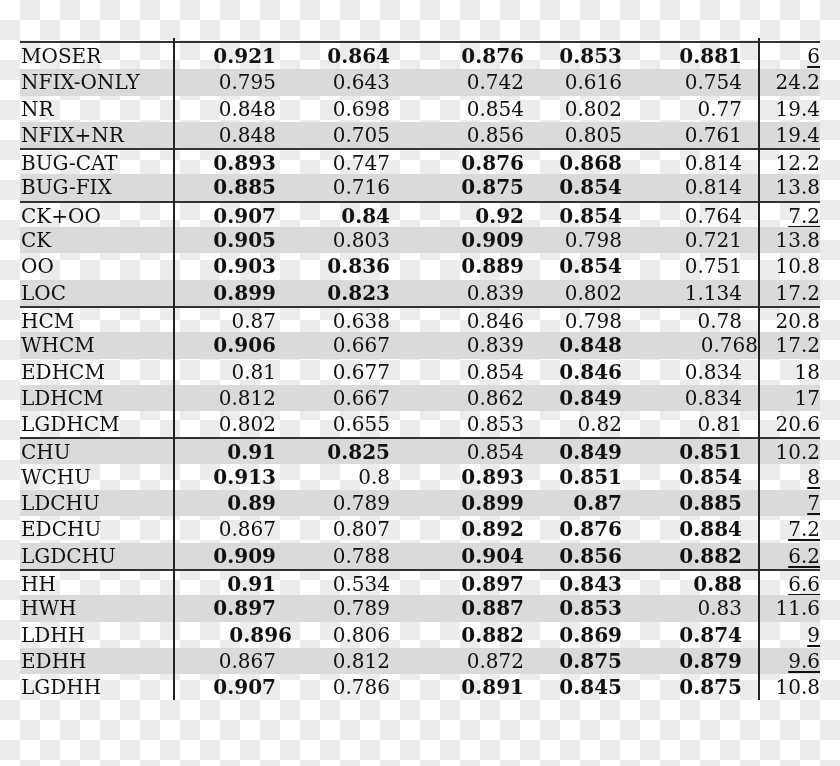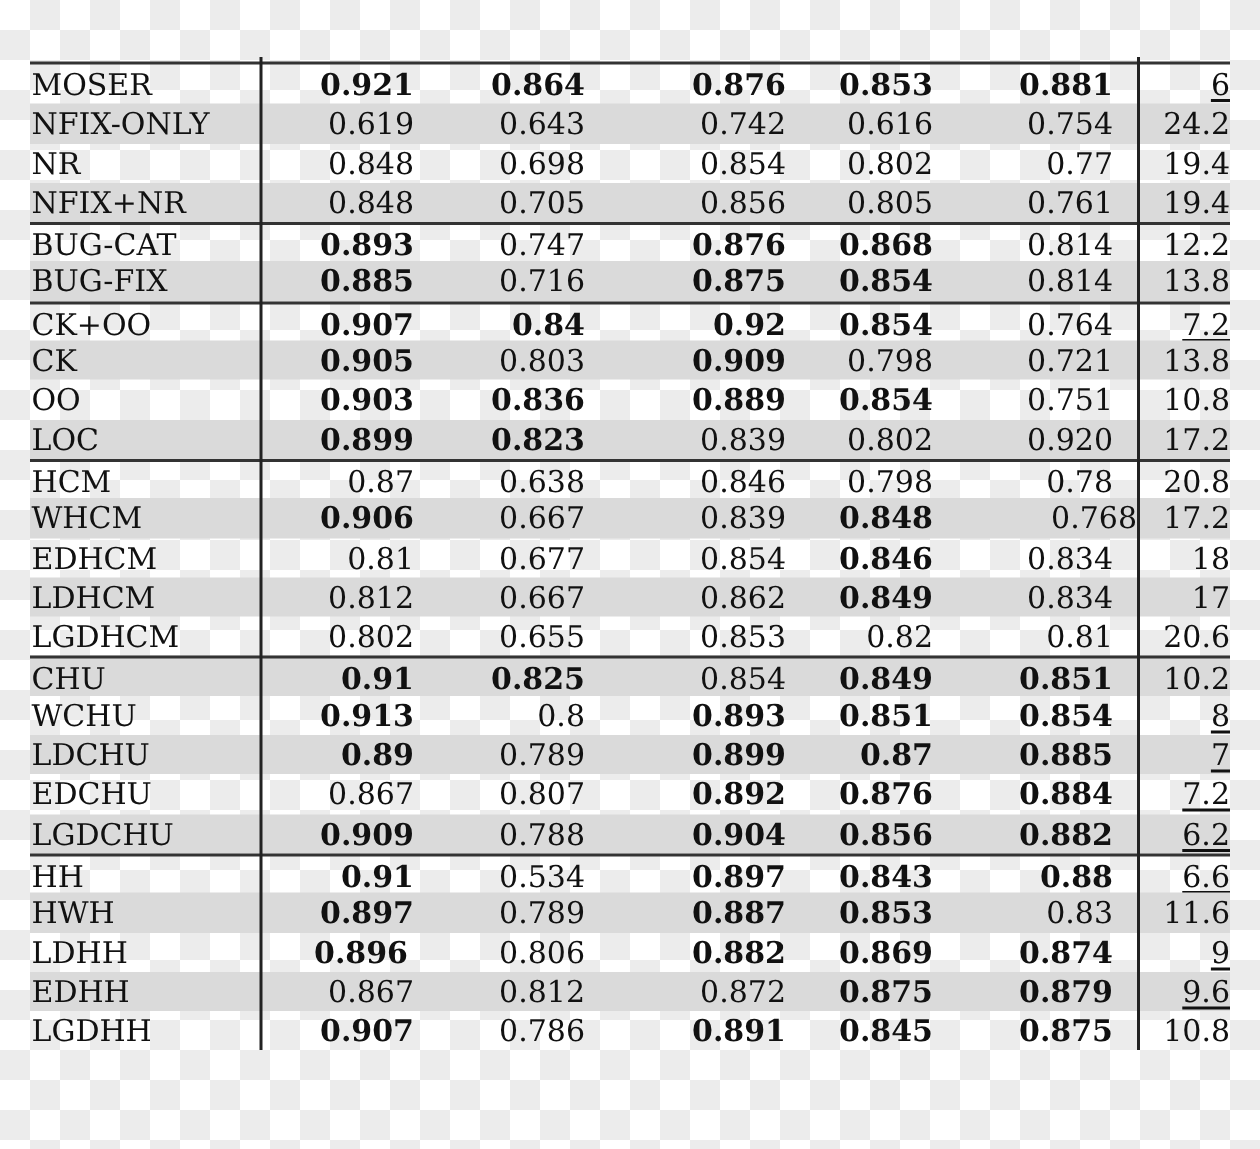--- a/index.html
+++ b/index.html
@@ -45,21 +45,21 @@
         <span class="cell c-pred">MOSER</span>
         <span class="cell c-num b" style="right: 544px;">0.921</span>
         <span class="cell c-num b" style="right: 430px;">0.864</span>
         <span class="cell c-num b" style="right: 296px;">0.876</span>
         <span class="cell c-num b" style="right: 198px;">0.853</span>
         <span class="cell c-num b" style="right: 78px;">0.881</span>
         <span class="cell c-num u" style="right: 0px;">6</span>
       </div>
       <div class="row shade">
         <span class="cell c-pred">NFIX-ONLY</span>
-        <span class="cell c-num" style="right: 544px;">0.619</span>
+        <span class="cell c-num" style="right: 544px;">0.795</span>
         <span class="cell c-num" style="right: 430px;">0.643</span>
         <span class="cell c-num" style="right: 296px;">0.742</span>
         <span class="cell c-num" style="right: 198px;">0.616</span>
         <span class="cell c-num" style="right: 78px;">0.754</span>
         <span class="cell c-num" style="right: 0px;">24.2</span>
       </div>
       <div class="row">
         <span class="cell c-pred">NR</span>
         <span class="cell c-num" style="right: 544px;">0.848</span>
         <span class="cell c-num" style="right: 430px;">0.698</span>
@@ -121,21 +121,21 @@
         <span class="cell c-num b" style="right: 198px;">0.854</span>
         <span class="cell c-num" style="right: 78px;">0.751</span>
         <span class="cell c-num" style="right: 0px;">10.8</span>
       </div>
       <div class="row shade">
         <span class="cell c-pred">LOC</span>
         <span class="cell c-num b" style="right: 544px;">0.899</span>
         <span class="cell c-num b" style="right: 430px;">0.823</span>
         <span class="cell c-num" style="right: 296px;">0.839</span>
         <span class="cell c-num" style="right: 198px;">0.802</span>
-        <span class="cell c-num" style="right: 78px;">0.920</span>
+        <span class="cell c-num" style="right: 78px;">1.134</span>
         <span class="cell c-num" style="right: 0px;">17.2</span>
       </div>
       <div class="row sep">
         <span class="cell c-pred">HCM</span>
         <span class="cell c-num" style="right: 544px;">0.87</span>
         <span class="cell c-num" style="right: 430px;">0.638</span>
         <span class="cell c-num" style="right: 296px;">0.846</span>
         <span class="cell c-num" style="right: 198px;">0.798</span>
         <span class="cell c-num" style="right: 78px;">0.78</span>
         <span class="cell c-num" style="right: 0px;">20.8</span>
@@ -234,21 +234,21 @@
         <span class="cell c-pred">HWH</span>
         <span class="cell c-num b" style="right: 544px;">0.897</span>
         <span class="cell c-num" style="right: 430px;">0.789</span>
         <span class="cell c-num b" style="right: 296px; text-align: center;">0.887</span>
         <span class="cell c-num b" style="right: 198px;">0.853</span>
         <span class="cell c-num" style="right: 78px;">0.83</span>
         <span class="cell c-num" style="right: 0px;">11.6</span>
       </div>
       <div class="row">
         <span class="cell c-pred">LDHH</span>
-        <span class="cell c-num b" style="right: 548px; margin-left: 28px;">0.896</span>
+        <span class="cell c-num b" style="right: 528px; margin-left: 28px;">0.896</span>
         <span class="cell c-num" style="right: 430px;">0.806</span>
         <span class="cell c-num b" style="right: 296px;">0.882</span>
         <span class="cell c-num b" style="right: 198px;">0.869</span>
         <span class="cell c-num b" style="right: 78px;">0.874</span>
         <span class="cell c-num u" style="right: 0px;">9</span>
       </div>
       <div class="row shade">
         <span class="cell c-pred">EDHH</span>
         <span class="cell c-num" style="right: 544px;">0.867</span>
         <span class="cell c-num" style="right: 430px;">0.812</span>

